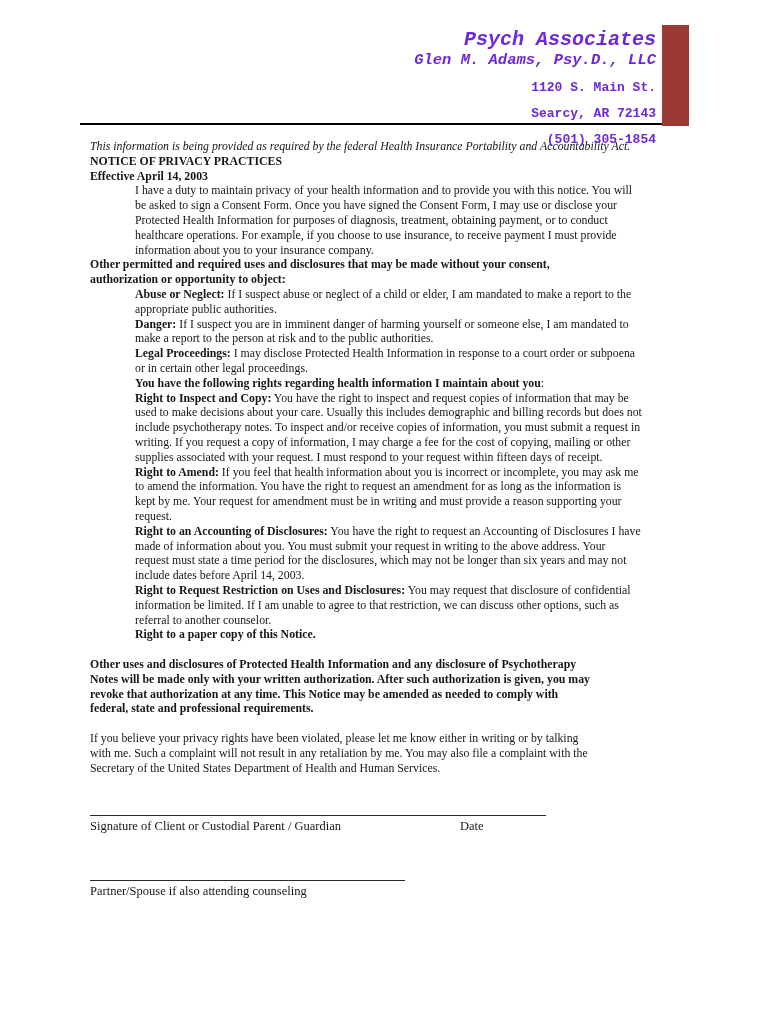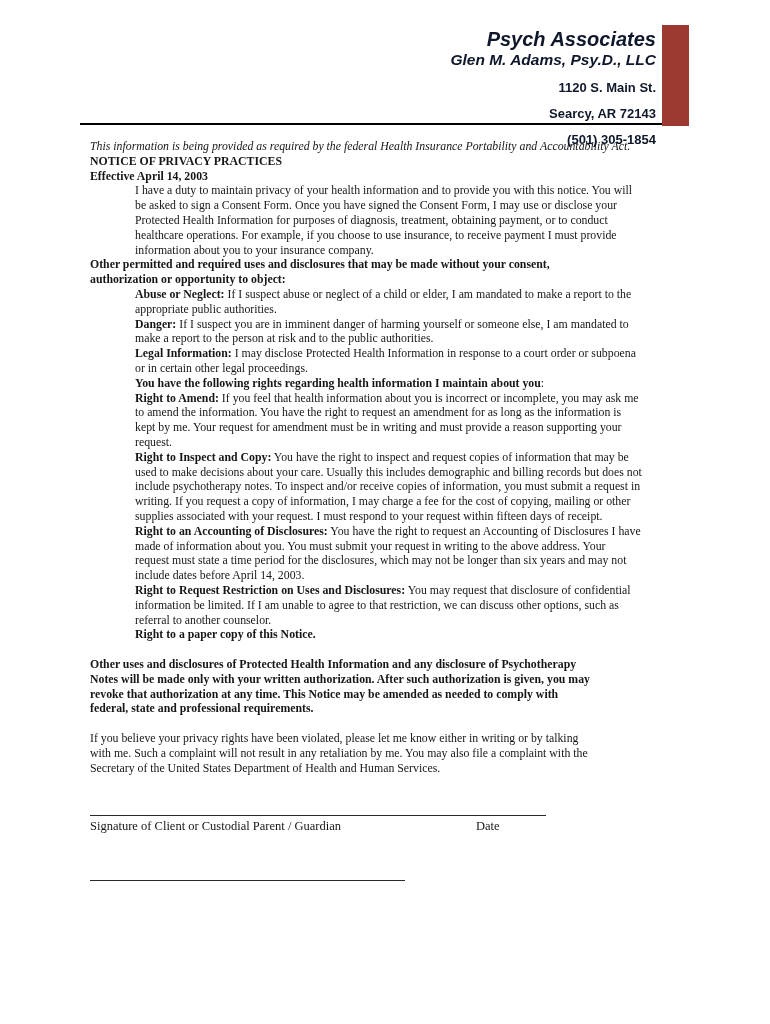--- a/index.html
+++ b/index.html
@@ -10,22 +10,22 @@
     overflow:hidden;
     color:#161616;
     font-family:"Liberation Serif", serif;
   }
 
   
   .letterhead { position:relative; height:126px; }
   .lh-text {
     position:absolute; right:114px; top:28px;
     text-align:right;
-    font-family:Liberation Sans, sans-serif;
-    color:#0f172a;
+    font-family:Liberation Mono, monospace;
+    color:#6d28d9;
   }
   .lh-company  { font-size:20px; line-height:23px; font-weight:bold; font-style:italic; }
   .lh-name     { font-size:15.5px; line-height:18px; font-weight:bold; font-style:italic; }
   .lh-addr     { font-size:13px; line-height:15px; font-weight:bold;margin-top:11px; }
   .accent-bar  { position:absolute; left:662px; top:25px; width:27px; height:101px; background:#9C3932; }
   .rule        { position:absolute; left:80px; top:123px; width:582px; height:2px; background:#000; }
 
   
   .content {
     margin:13px 60px 0 90px;
@@ -37,21 +37,21 @@
   .italic   { font-style:italic; }
   .bold     { font-weight:bold; }
   .center   { }
   .indent   { margin-left:45px !important; }
   .gap-top  { margin-top:15px !important; }
 
   
   .sig-line { border-top:1.5px solid #2a2a2a; height:0; }
   .sig-line.long  { margin-top:39px; width:456px; }
   .sig-line.short { margin-top:46px; width:315px; }
-  .sig-labels { display:flex; font-size:12.5px; line-height:16px; margin-top:2px;gap:16px; }
+  .sig-labels { display:flex; font-size:12.5px; line-height:16px; margin-top:2px; }
   .sig-client { width:370px; }
   .sig-partner { font-size:12.5px; line-height:16px; margin-top:2px; }
 </style>
 </head>
 <body>
 
 <div class="page">
 
   <div class="letterhead">
     <div class="lh-text">
@@ -76,34 +76,34 @@
 healthcare operations. For example, if you choose to use insurance, to receive payment I must provide
 information about you to your insurance company.</p>
 
     <p class="bold">Other permitted and required uses and disclosures that may be made without your consent,
 authorization or opportunity to object:</p>
 
     <p class="indent"><b>Abuse or Neglect:</b> <span>If I suspect abuse or neglect of a child or elder, I am mandated to make a report to the
 appropriate public authorities.</span></p>
     <p class="indent"><b>Danger:</b> <span>If I suspect you are in imminent danger of harming yourself or someone else, I am mandated to
 make a report to the person at risk and to the public authorities.</span></p>
-    <p class="indent"><b>Legal Information:</b> <span>I may disclose Protected Health Information in response to a court order or subpoena
+    <p class="indent"><b>Legal Proceedings:</b> <span>I may disclose Protected Health Information in response to a court order or subpoena
 or in certain other legal proceedings.</span></p>
 
     <p class="indent"><b>You have the following rights regarding health information I maintain about you</b><span>:</span></p>
 
-    <p class="indent"><b>Right to Amend:</b> <span>If you feel that health information about you is incorrect or incomplete, you may ask me
-to amend the information. You have the right to request an amendment for as long as the information is
-kept by me. Your request for amendment must be in writing and must provide a reason supporting your
-request.</span></p>
     <p class="indent"><b>Right to Inspect and Copy:</b> <span>You have the right to inspect and request copies of information that may be
 used to make decisions about your care. Usually this includes demographic and billing records but does not
 include psychotherapy notes. To inspect and/or receive copies of information, you must submit a request in
 writing. If you request a copy of information, I may charge a fee for the cost of copying, mailing or other
 supplies associated with your request. I must respond to your request within fifteen days of receipt.</span></p>
+    <p class="indent"><b>Right to Amend:</b> <span>If you feel that health information about you is incorrect or incomplete, you may ask me
+to amend the information. You have the right to request an amendment for as long as the information is
+kept by me. Your request for amendment must be in writing and must provide a reason supporting your
+request.</span></p>
     <p class="indent"><b>Right to an Accounting of Disclosures:</b> <span>You have the right to request an Accounting of Disclosures I have
 made of information about you. You must submit your request in writing to the above address. Your
 request must state a time period for the disclosures, which may not be longer than six years and may not
 include dates before April 14, 2003.</span></p>
     <p class="indent"><b>Right to Request Restriction on Uses and Disclosures:</b> <span>You may request that disclosure of confidential
 information be limited. If I am unable to agree to that restriction, we can discuss other options, such as
 referral to another counselor.</span></p>
     <p class="indent"><b>Right to a paper copy of this Notice.</b></p>
 
     <p class="bold gap-top">Other uses and disclosures of Protected Health Information and any disclosure of Psychotherapy
@@ -115,15 +115,16 @@
 with me. Such a complaint will not result in any retaliation by me. You may also file a complaint with the
 Secretary of the United States Department of Health and Human Services.</p>
 
     <div class="sig-line long"></div>
     <div class="sig-labels">
       <span class="sig-client">Signature of Client or Custodial Parent / Guardian</span>
       <span>Date</span>
     </div>
 
     <div class="sig-line short"></div>
+    <div class="sig-partner">Partner/Spouse if also attending counseling</div>
   </div>
 
 </div>
 
 </body></html>

